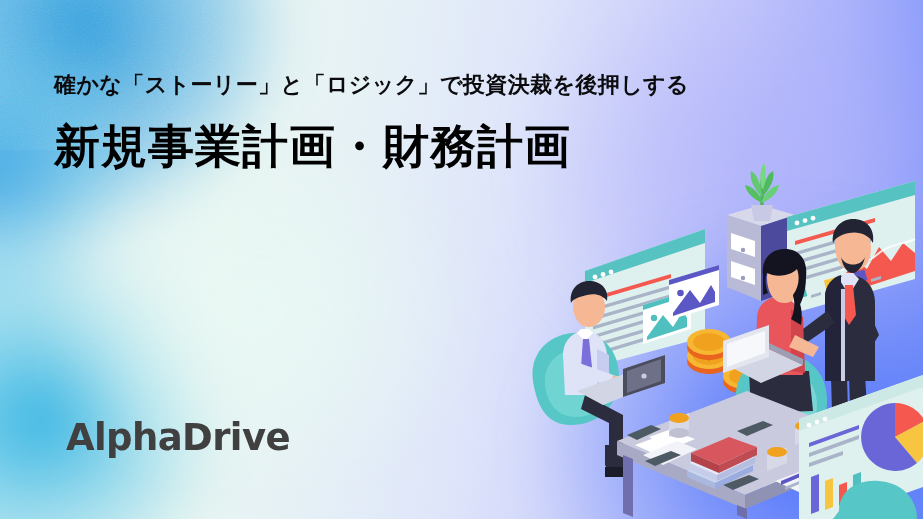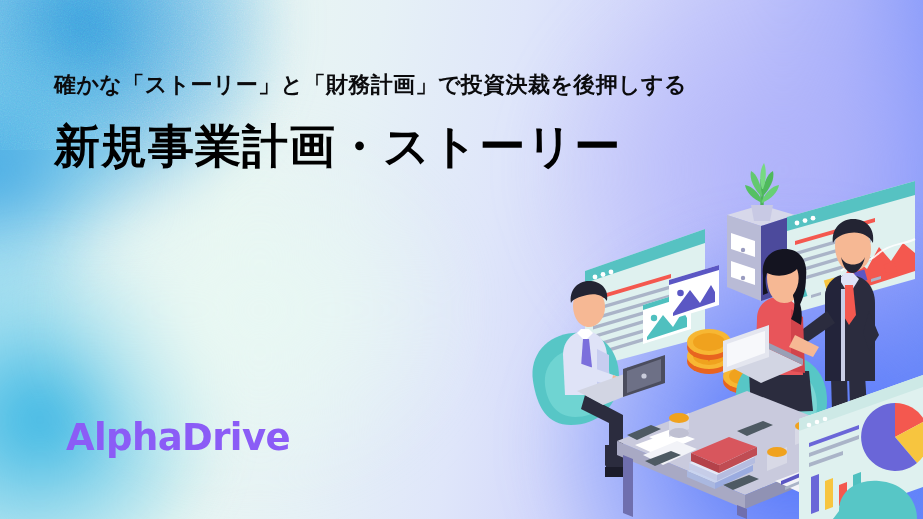--- a/index.html
+++ b/index.html
@@ -127,21 +127,21 @@
   .headline .hl-line { display: block; white-space: nowrap; }
 
   .logo {
     position: absolute;
     left: 66px;
     top: 416px;
     z-index: 6;
     font-size: 37px;
     font-weight: 700;
     letter-spacing: -0.6px;
-    color: #8b5cf6;
+    color: #404040;
     font-family: "DejaVu Sans", "Liberation Sans", sans-serif;
   }
 
   
   .illustration {
     position: absolute;
     right: 0;
     bottom: 0;
     width: 400px;
     height: 400px;
@@ -163,23 +163,23 @@
   <div class="bg-blob-indigo-br"></div>
 
   <svg class="bg-noise" xmlns="http://www.w3.org/2000/svg">
     <filter id="grain">
         <feTurbulence type="fractalNoise" baseFrequency="0.85" numOctaves="3" stitchTiles="stitch"></feTurbulence>
       </filter>
     <rect width="100%" height="100%" filter="url(#grain)"></rect>
   </svg>
 
   <div class="copy">
-    <p class="subtitle">確かな「ストーリー」と「財務計画」で投資決裁を後押しする</p>
+    <p class="subtitle">確かな「ストーリー」と「ロジック」で投資決裁を後押しする</p>
     <h1 class="headline">
-      <span class="hl-line">新規事業計画・ストーリー</span>
+      <span class="hl-line">新規事業計画・財務計画</span>
     </h1>
   </div>
 
   <div class="logo">AlphaDrive</div>
 
   <div class="illustration">
     <svg viewBox="0 0 400 400" xmlns="http://www.w3.org/2000/svg">
       <defs>
         <clipPath id="clipAll">
             <rect x="0" y="0" width="400" height="400"></rect>

